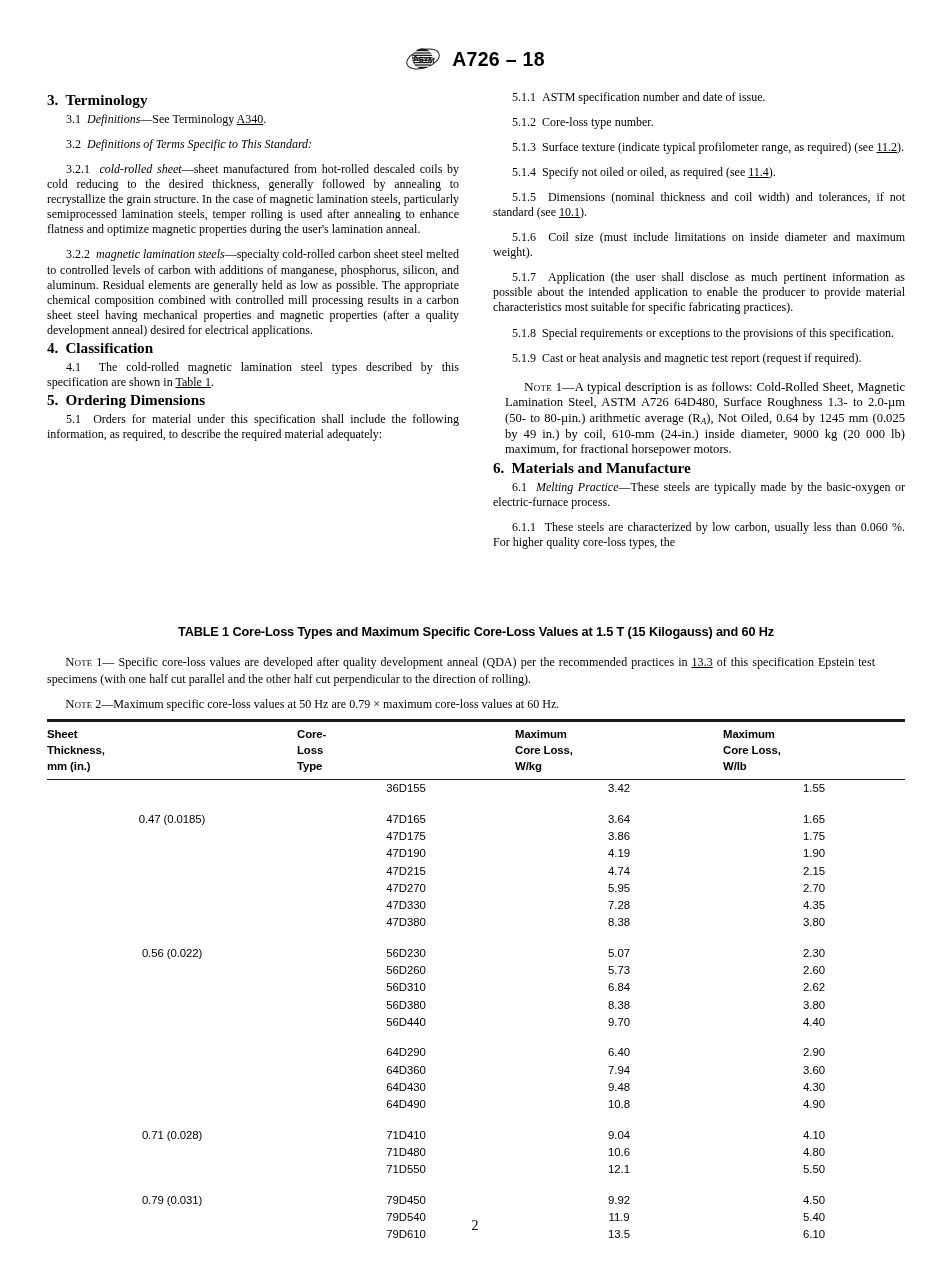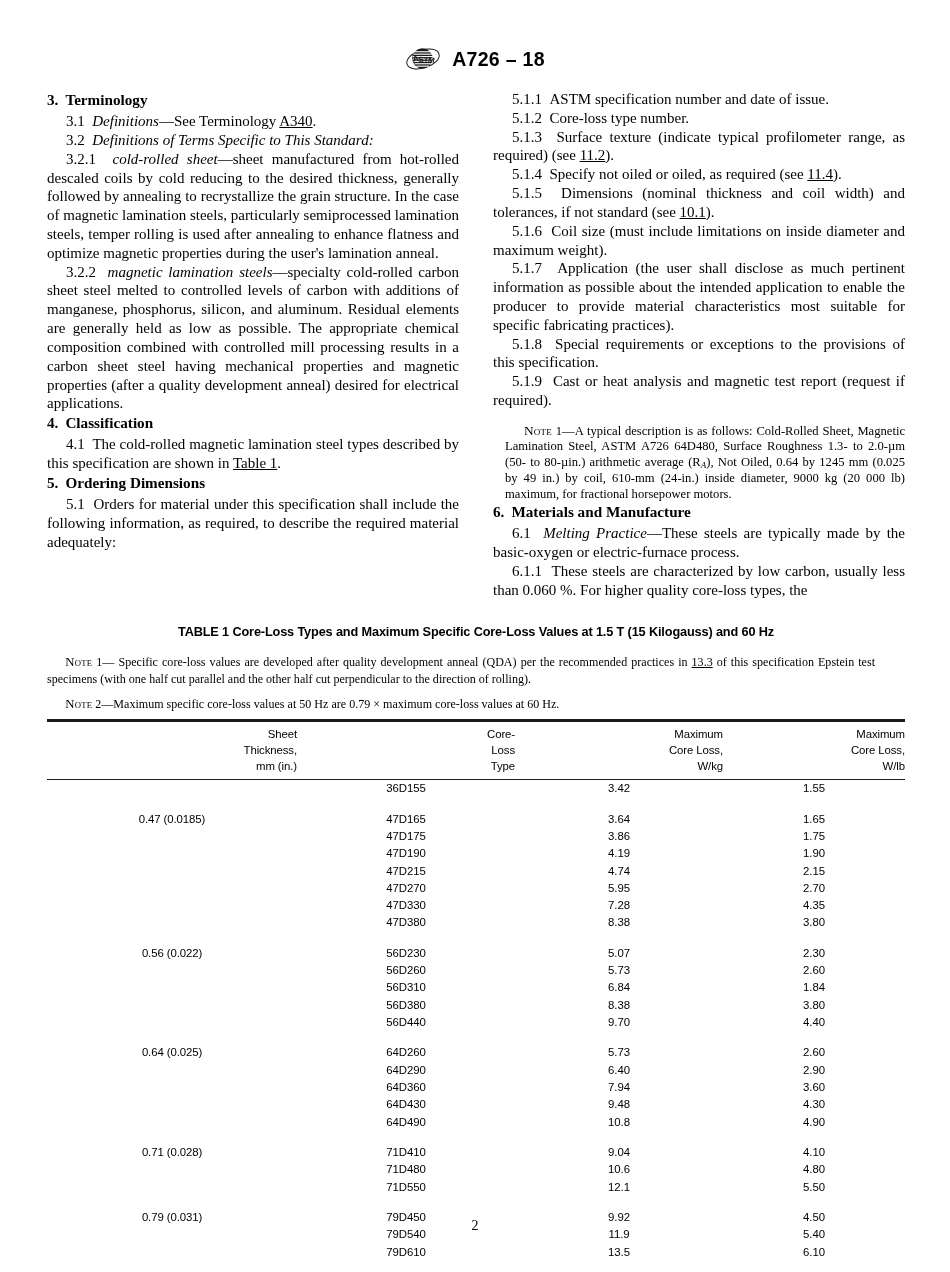--- a/index.html
+++ b/index.html
@@ -64,29 +64,29 @@
     font-weight: bold;
     margin: 0 0 3px 0;
     padding: 0;
     line-height: 1.26;
     text-indent: 0;
   }
   h2.sec .num { margin-right: 7px; }
   .sec-gap-top { margin-top: 13px; }
 
   p.para {
-    font-size: 15px;
+    font-size: 12px;
     line-height: 1.255;
     margin: 0;
     padding: 0;
     text-align: justify;
     text-indent: 19px;
     hyphens: manual;
   }
-  p.para + p.para { margin-top: 0; }
+  p.para + p.para { margin-top: 10px; }
   p.para.gap { margin-top: 11px; }
 
   .it { font-style: italic; }
   .ref { color: #000000; }
 
   
   p.note {
     font-size: 12.6px;
     line-height: 1.23;
     margin: 13px 0 0 12px;
@@ -140,25 +140,25 @@
   }
   table.ct .rule-top td {
     border-top: 2.6px solid #1a1a1a;
     border-bottom: 1px solid #1a1a1a;
     height: 0;
     padding: 0;
     font-size: 0;
     line-height: 0;
   }
   table.ct thead td {
-    text-align: right;
+    text-align: left;
     vertical-align: top;
     padding: 0;
     line-height: 1.42;
-    font-weight: normal;
+    font-weight: bold;
     letter-spacing: -0.1px;
   }
   table.ct thead tr.head-pad td { height: 4px; padding: 0; font-size: 0; line-height: 0; }
   table.ct tr.head-rule td {
     border-bottom: 1.1px solid #1a1a1a;
     height: 5px;
     padding: 0;
     font-size: 0;
     line-height: 0;
   }
@@ -440,45 +440,39 @@
           <tr>
             <td></td>
             <td>56D260</td>
             <td>5.73</td>
             <td>2.60</td>
           </tr>
           <tr>
             <td></td>
             <td>56D310</td>
             <td>6.84</td>
-            <td>1.84</td>
+            <td>2.62</td>
           </tr>
           <tr>
             <td></td>
             <td>56D380</td>
             <td>8.38</td>
             <td>3.80</td>
           </tr>
           <tr>
             <td></td>
             <td>56D440</td>
             <td>9.70</td>
             <td>4.40</td>
           </tr>
           <tr class="group-gap">
             <td></td>
             <td></td>
             <td></td>
             <td></td>
-          </tr>
-          <tr>
-            <td>0.64 (0.025)</td>
-            <td>64D260</td>
-            <td>5.73</td>
-            <td>2.60</td>
           </tr>
           <tr>
             <td></td>
             <td>64D290</td>
             <td>6.40</td>
             <td>2.90</td>
           </tr>
           <tr>
             <td></td>
             <td>64D360</td>

